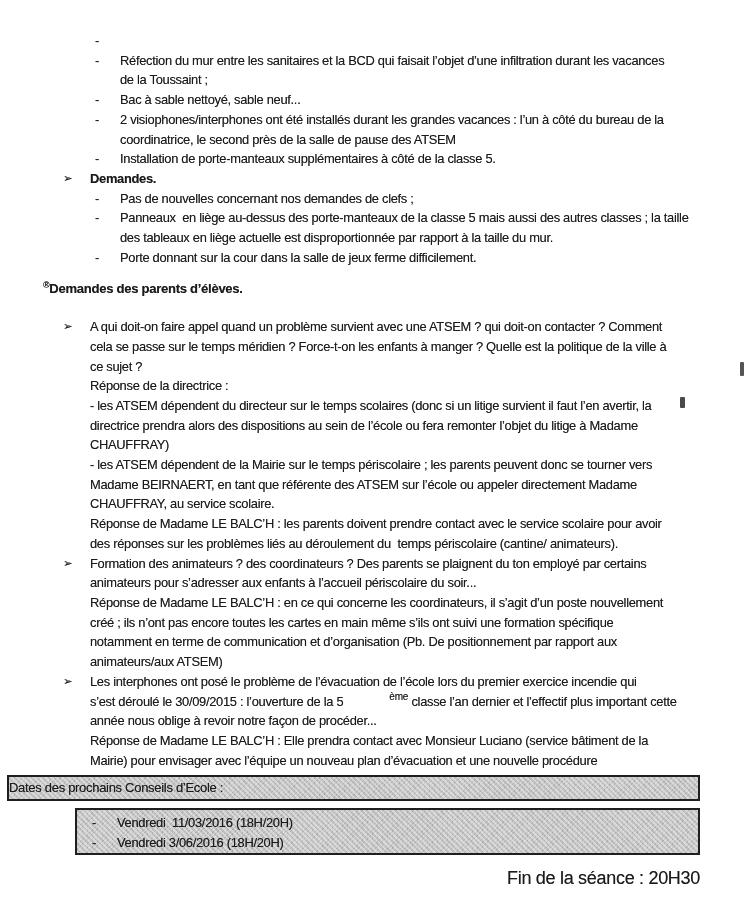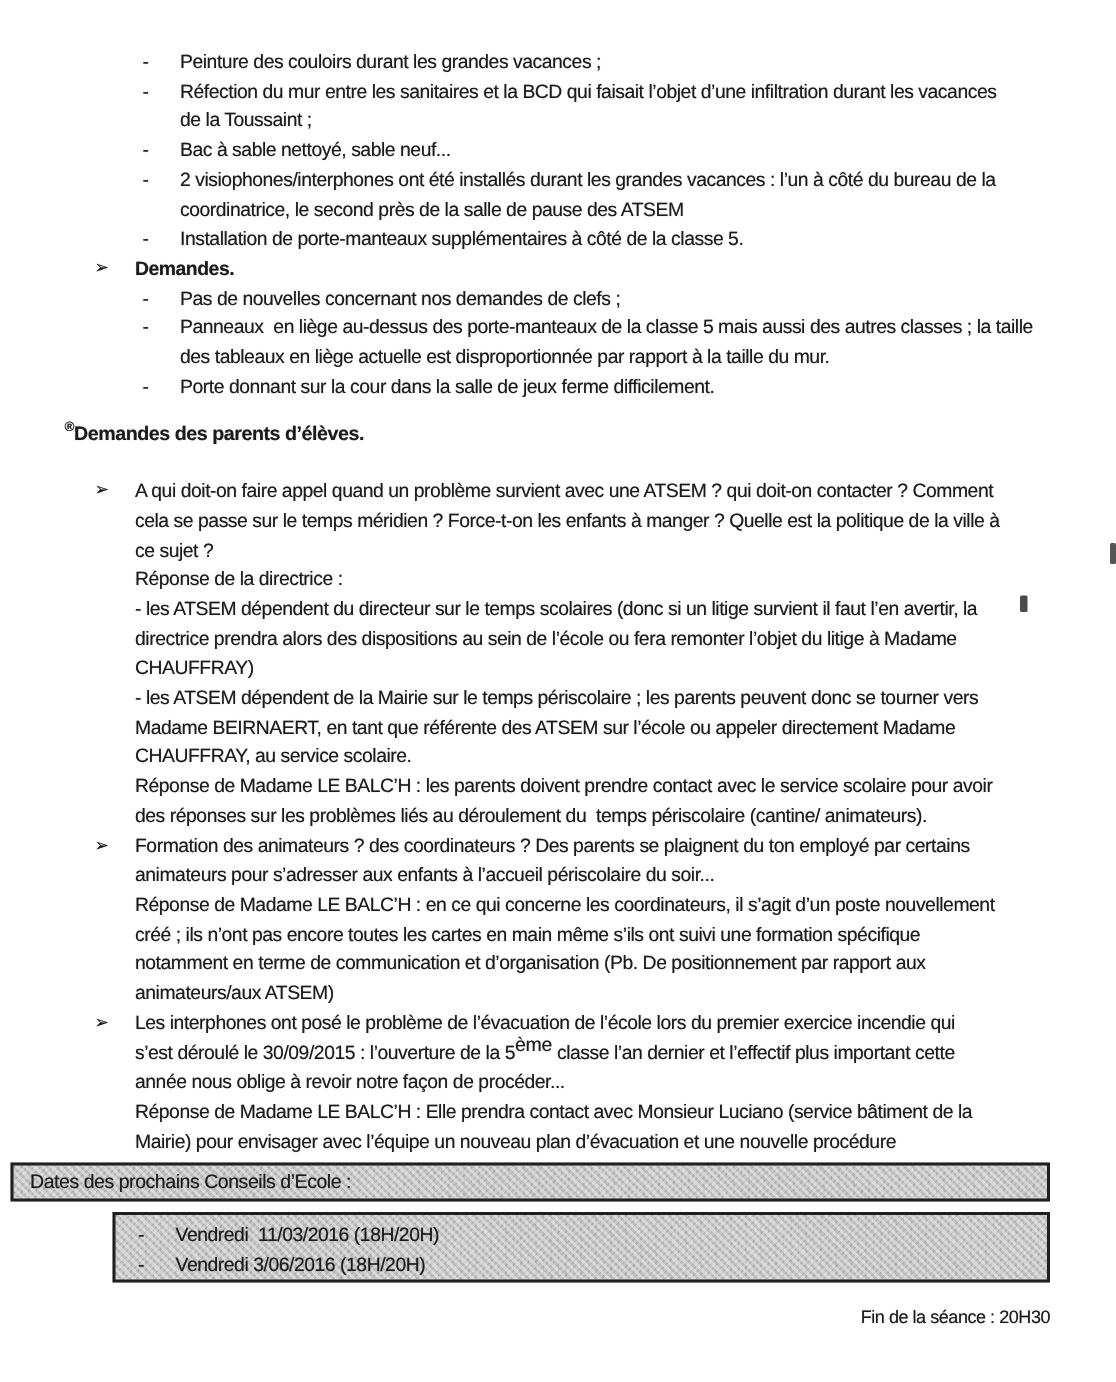--- a/index.html
+++ b/index.html
@@ -22,21 +22,21 @@
   .dli .m { flex:none; width:25px; }
   .dli .t { white-space:pre-wrap; max-width:600px; }
 
   
   .ai { display:flex; margin-left:63px; }
   .ai .m { flex:none; width:27px; font-family:"DejaVu Sans", sans-serif; font-size:11.5px; }
   .ai .t { white-space:pre-wrap; width:612px; }
   .ai.title .t { font-weight:bold; }
 
   .b   { font-weight:normal; }
-  .sup { font-size:13px; vertical-align:super; line-height:0; letter-spacing:-0.2px; }
+  .sup { font-size:10px; vertical-align:super; line-height:0; letter-spacing:-0.2px;margin-left:46px; }
 
   .section-heading {
     margin:12px 0 18px 43px;
     font-weight:bold;
     font-size:13.1px;
   }
   .section-heading .reg-mark { font-size:9px; vertical-align:super; line-height:0; }
 
   .rich-items { margin-top:14px; }
 
@@ -45,51 +45,49 @@
     background-image:
       repeating-linear-gradient(45deg,  rgba(255,255,255,0.38) 0 2px, rgba(255,255,255,0) 2px 4px),
       repeating-linear-gradient(-45deg, rgba(0,0,0,0.09) 0 1px,  rgba(0,0,0,0) 1px 3px),
       repeating-linear-gradient(90deg,  rgba(0,0,0,0.05) 0 1px,  rgba(0,0,0,0) 1px 5px);
     border:2px solid #1f1f1f;
     box-sizing:border-box;
   }
   .banner {
     position:absolute; left:7px; top:775px;
     width:693px; height:26px;
-    padding-left:11px;
     line-height:22px;
     font-size:13px;
   }
   .dates-box {
     position:absolute; left:75px; top:808px;
     width:625px; height:47px;
     padding-top:3px;
   }
   .dates-box .dli { margin-left:15px; }
   .dates-box .dli .m { width:25px; }
 
   .closing {
     position:absolute; top:869px; right:44px;
-    font-size:12px;
+    font-size:18px;
     margin-left:48px;
   }
 
   .artifact { position:absolute; background:#2a2a2a; border-radius:1px; }
   .artifact.a1 { left:680px; top:397px; width:5px; height:11px; opacity:.85; }
   .artifact.a2 { left:740px; top:362px; width:4px; height:14px; opacity:.8; }
 </style>
 </head>
 <body>
 
 <div class="flow">
 
   <div>
       <div class="dli">
         <span class="m">-</span>
-        <span class="t">Peinture des couloirs durant les grandes vacances ;</span>
       </div>
       <div class="dli">
         <span class="m">-</span>
         <span class="t">Réfection du mur entre les sanitaires et la BCD qui faisait l’objet d’une infiltration durant les vacances
 de la Toussaint ;</span>
       </div>
       <div class="dli">
         <span class="m">-</span>
         <span class="t">Bac à sable nettoyé, sable neuf...</span>
       </div>

